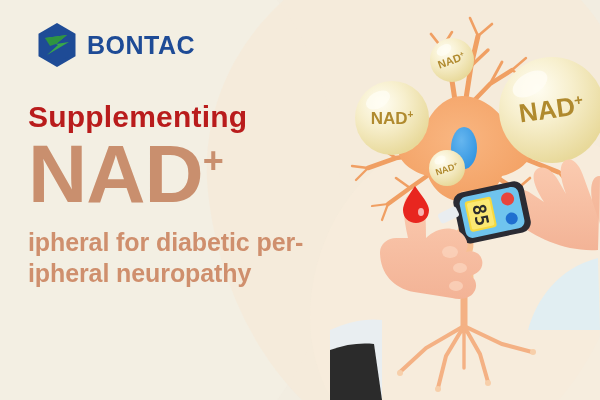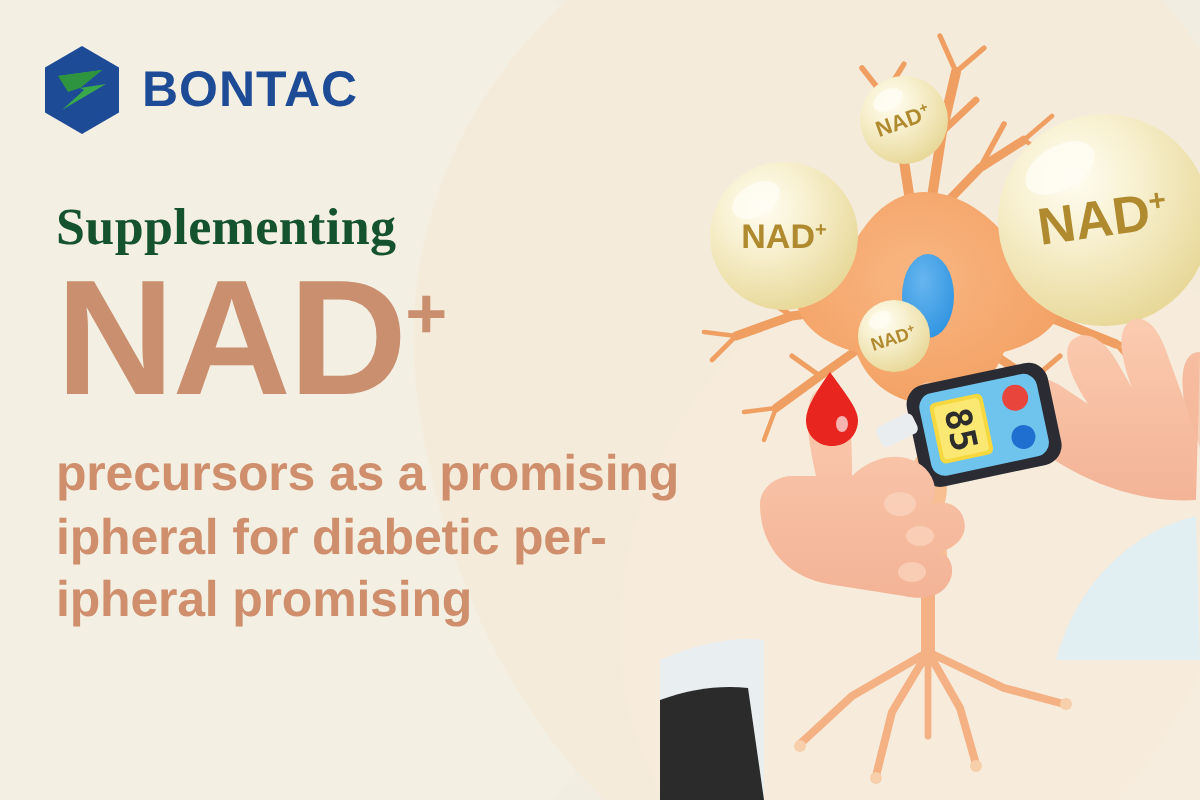--- a/index.html
+++ b/index.html
@@ -34,33 +34,33 @@
   }
   .bg-soft{
     position:absolute;
     left:-80px;top:-80px;width:420px;height:560px;
     background:#f3eee3;
     border-radius:50%;
     opacity:.9;
   }
 
   
-  .logo{position:absolute;left:20px;top:22px;display:flex;align-items:center;gap:9px;}
+  .logo{position:absolute;left:36px;top:22px;display:flex;align-items:center;gap:9px;}
   .logo-mark{width:42px;height:46px;display:block;}
   .logo-word{
     font-size:25px;font-weight:bold;color:#1e4b96;
     letter-spacing:.5px;line-height:1;
     font-family:"Liberation Sans","DejaVu Sans",sans-serif;
   }
 
   
   .copy{position:absolute;left:28px;top:100px;width:340px;}
   .kicker{
-    font-size:26px;font-weight:bold;color:#14532d;
-    letter-spacing:.2px;line-height:1.1;margin:0 0 2px 0;font-family:Liberation Serif, serif;
+    font-size:30px;font-weight:bold;color:#b91c1c;
+    letter-spacing:.2px;line-height:1.1;margin:0 0 2px 0;
   }
   .hero{
     font-size:82px;font-weight:bold;color:#c98f6e;
     line-height:.95;margin:0 0 14px 0;letter-spacing:-1px;
     display:flex;align-items:flex-start;
   }
   .hero-sup{font-size:36px;line-height:1;margin-top:8px;font-weight:bold;}
   .sub{
     font-size:25px;font-weight:bold;color:#cf8f6d;
     line-height:1.25;margin:0;letter-spacing:-.1px;
@@ -100,23 +100,22 @@
     <div class="logo-word">BONTAC</div>
   </div>
 
   <div class="copy">
     <p class="kicker">Supplementing</p>
     <div class="hero">
       <span>NAD</span>
         <span class="hero-sup">+</span>
     </div>
     <p class="sub">
-      <span>precursors as a promising</span>
       <span>ipheral for diabetic per-</span>
-      <span>ipheral promising</span>
+      <span>ipheral neuropathy</span>
     </p>
   </div>
 
   <div class="art">
     <svg viewBox="0 0 270 400">
       <defs>
         <radialGradient id="bubG" cx="36%" cy="30%" r="72%">
           <stop offset="0%" stop-color="#fffdf2"></stop>
           <stop offset="45%" stop-color="#f7efcd"></stop>
           <stop offset="100%" stop-color="#e8d99a"></stop>

